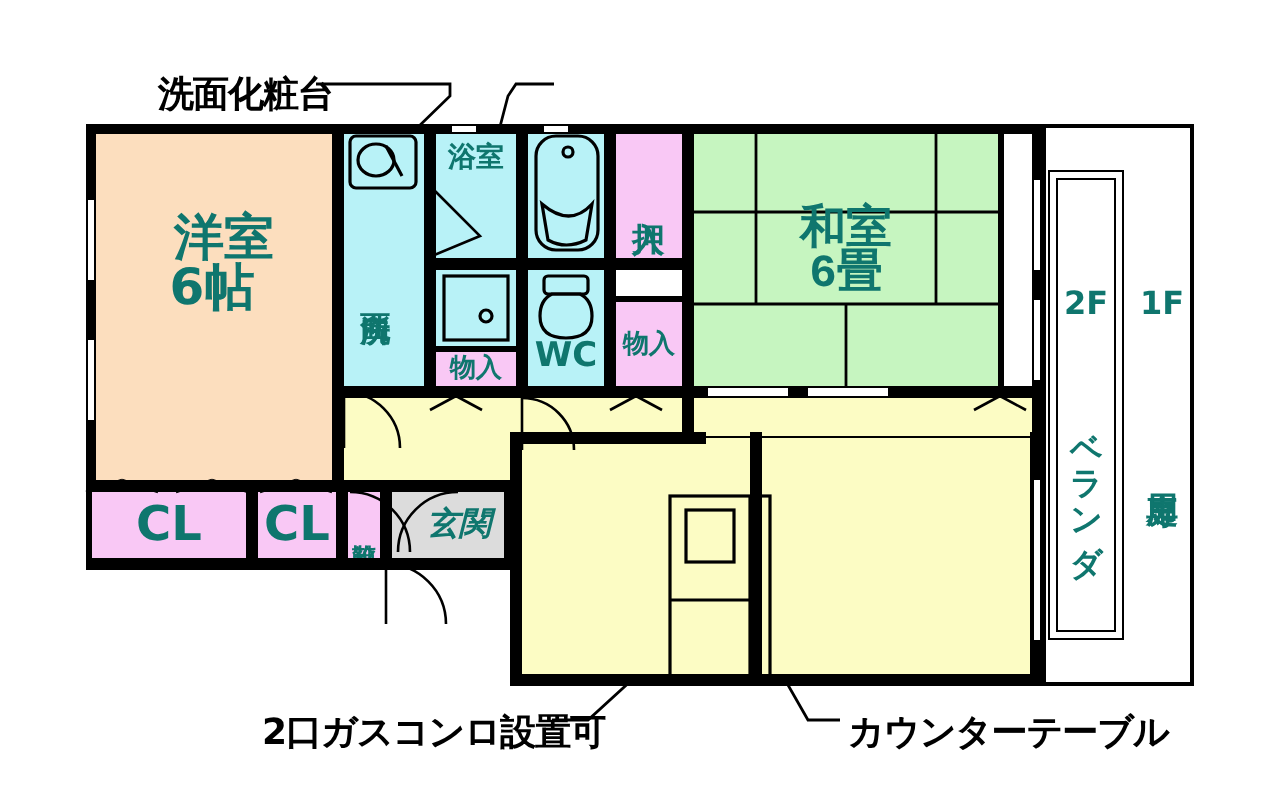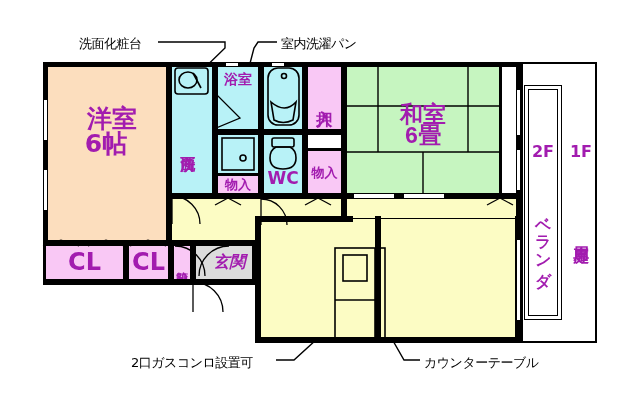--- a/index.html
+++ b/index.html
@@ -6,43 +6,42 @@
   body{width:640px;height:405px;overflow:hidden;
        font-family:"DejaVu Sans","Liberation Sans",sans-serif;}
   #stage{position:relative;width:640px;height:405px;background:#fff;}
 
   .abs{position:absolute;box-sizing:border-box;}
 
   
   .room{position:absolute;box-sizing:border-box;border:3px solid #000;}
   .rm-label{position:absolute;display:flex;flex-direction:column;
             align-items:center;justify-content:center;
-            color:#a21caf;line-height:1.02;white-space:nowrap;
+            color:#0f766e;line-height:1.02;white-space:nowrap;
             font-weight:700;letter-spacing:0px;}
 
   
   .vert{writing-mode:vertical-rl;text-orientation:upright;white-space:nowrap;}
 
   
-  .anno{position:absolute;font-size:13px;font-weight:400;color:#000;
+  .anno{position:absolute;font-size:18px;font-weight:700;color:#000;
         white-space:nowrap;letter-spacing:-0.5px;}
 
   svg{display:block;overflow:visible;}
   .ld{stroke:#000;stroke-width:1.4;fill:none;}
   .fx{stroke:#000;stroke-width:1.6;fill:none;}
   .tatami{stroke:#000;stroke-width:1.4;fill:none;}
   .doorarc{stroke:#000;stroke-width:1.3;fill:none;}
 </style>
 </head>
 <body>
 
 <div id="stage">
 
   <div class="anno" style="left:79px;top:35px;">洗面化粧台</div>
-  <div class="anno" style="left:281px;top:35px;">室内洗濯パン</div>
   <div class="anno" style="left:131px;top:354px;">2口ガスコンロ設置可</div>
   <div class="anno" style="left:424px;top:354px;">カウンターテーブル</div>
 
   <svg class="abs" style="left:0;top:0;width:640px;height:405px;">
 
     <path class="ld" d="M158,42 L225,42 L225,48 L190,82"></path>
 
     <path class="ld" d="M277,42 L258,42 L254,48 L230,140"></path>
 
     <path class="ld" d="M276,360 L294,360 L340,318"></path>

